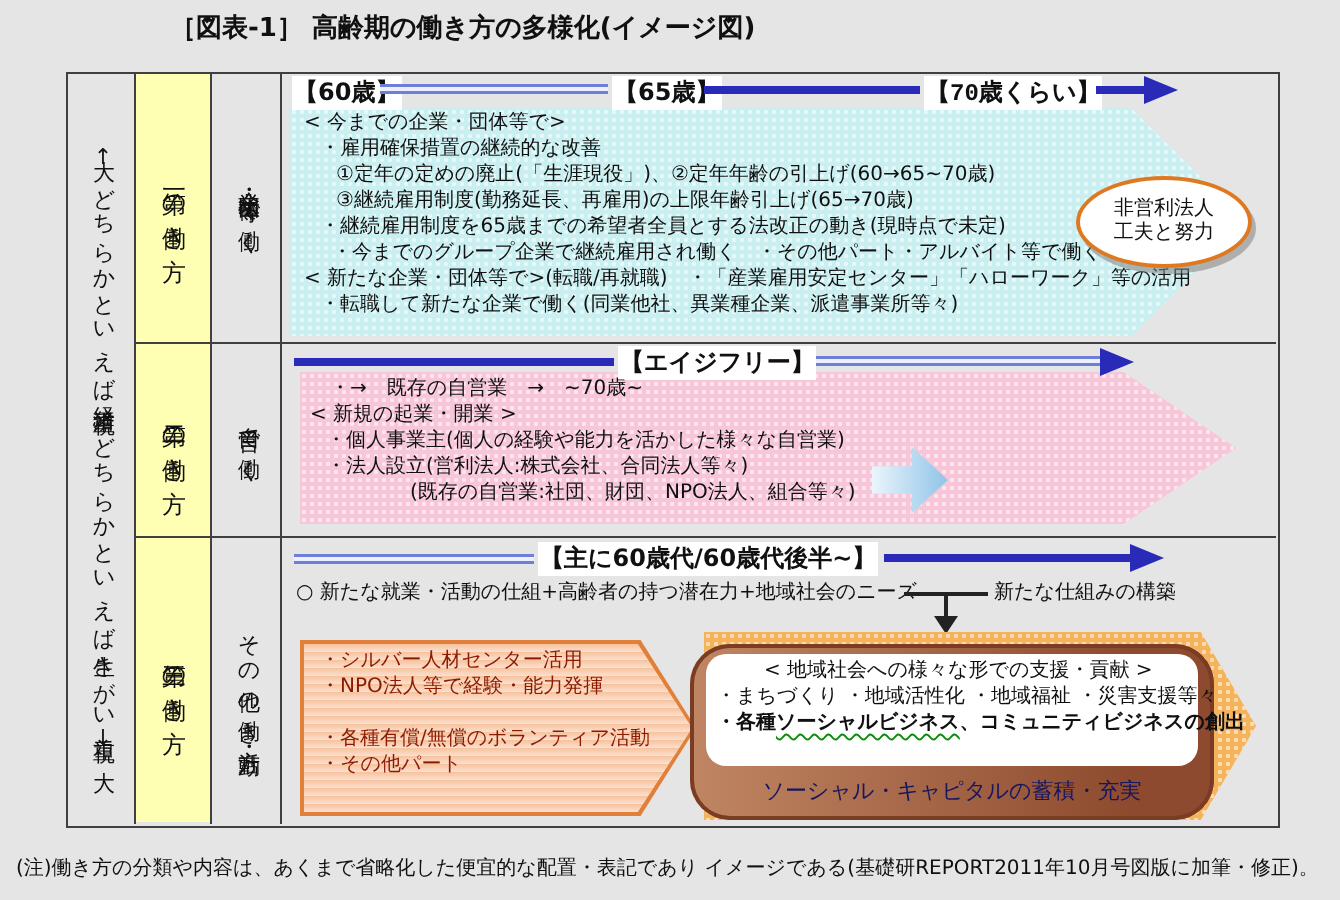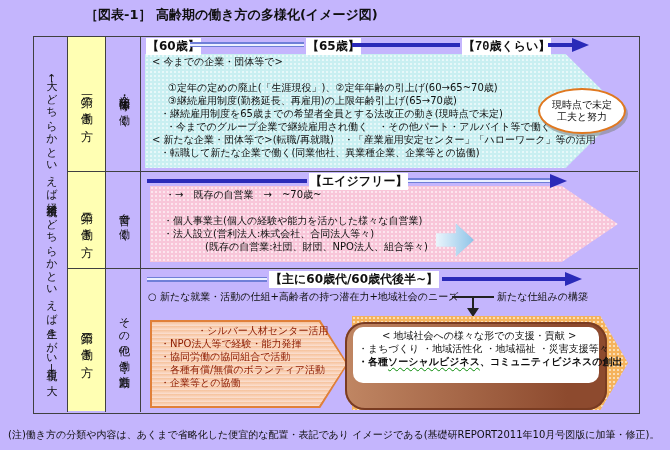--- a/index.html
+++ b/index.html
@@ -1,16 +1,16 @@
 <!DOCTYPE html>
 <html><head>
 <meta charset="utf-8">
 <style>
   html,body{margin:0;padding:0;background:#fff;}
-  .canvas{position:relative;width:670px;height:450px;background:#c4b5fd;
+  .canvas{position:relative;width:670px;height:450px;background:#e5e5e5;
           font-family:"DejaVu Sans",sans-serif;color:#101010;overflow:hidden;}
   .t{position:absolute;white-space:nowrap;font-size:10px;line-height:12px;color:#101010;}
   .bold{font-weight:bold;}
   .vtext{writing-mode:vertical-rl;text-orientation:upright;letter-spacing:1px;}
   .cell{position:absolute;display:flex;align-items:center;justify-content:center;}
   .divider{position:absolute;background:#404040;}
   .chev{position:absolute;}
   .dots{background-image:radial-gradient(rgba(255,255,255,.55) 1px, transparent 1.2px);background-size:4px 4px;}
   .aline{position:absolute;height:4px;background:#2a2ab8;}
   .aline-double{position:absolute;height:5px;
@@ -67,41 +67,43 @@
 
   <div class="alabel" style="left:146px;top:38px;">【60歳】</div>
   <div class="aline-double" style="left:190px;top:42px;width:114px;"></div>
   <div class="alabel" style="left:306px;top:38px;">【65歳】</div>
   <div class="aline" style="left:352px;top:43px;width:108px;"></div>
   <div class="alabel" style="left:462px;top:38px;font-family:Liberation Mono, monospace;">【70歳くらい】</div>
   <div class="aline" style="left:548px;top:43px;width:24px;"></div>
   <div class="ahead" style="left:572px;top:38px;"></div>
 
   <div class="t" style="left:152px;top:56px;">&lt; 今までの企業・団体等で&gt;</div>
+  <div class="t" style="left:160px;top:69px;">・雇用確保措置の継続的な改善</div>
   <div class="t" style="left:168px;top:82px;">①定年の定めの廃止(「生涯現役」)、②定年年齢の引上げ(60→65~70歳)</div>
   <div class="t" style="left:168px;top:95px;">③継続雇用制度(勤務延長、再雇用)の上限年齢引上げ(65→70歳)</div>
   <div class="t" style="left:160px;top:108px;text-align:center;">・継続雇用制度を65歳までの希望者全員とする法改正の動き(現時点で未定)</div>
   <div class="t" style="left:166px;top:121px;">・今までのグループ企業で継続雇用され働く　・その他パート・アルバイト等で働く</div>
   <div class="t" style="left:152px;top:134px;">&lt; 新たな企業・団体等で&gt;(転職/再就職)　・「産業雇用安定センター」「ハローワーク」等の活用</div>
-  <div class="t" style="left:160px;top:147px;">・転職して新たな企業で働く(同業他社、異業種企業、企業等との協働)</div>
+  <div class="t" style="left:160px;top:147px;">・転職して新たな企業で働く(同業他社、異業種企業、派遣事業所等々)</div>
 
   <div class="ellipse" style="left:538px;top:88px;width:84px;height:42px;">
-    <span style="font-size:10px;line-height:12px;">現時点で未定</span>
+    <span style="font-size:10px;line-height:12px;">非営利法人</span>
     <span style="font-size:10px;line-height:12px;">工夫と努力</span>
   </div>
 
   <div class="chev dots" style="left:150px;top:186px;width:468px;height:76px;background-color:#f8c6d9;
        clip-path:polygon(0 0,88% 0,100% 50%,88% 100%,0 100%);"></div>
 
   <div class="aline" style="left:147px;top:179px;width:160px;"></div>
   <div class="alabel" style="left:309px;top:173px;">【エイジフリー】</div>
   <div class="aline-double" style="left:408px;top:178px;width:142px;"></div>
   <div class="ahead" style="left:550px;top:174px;"></div>
 
   <div class="t" style="left:165px;top:189px;">・→　既存の自営業　→　~70歳~</div>
+  <div class="t" style="left:155px;top:202px;">&lt; 新規の起業・開業 &gt;</div>
   <div class="t" style="left:163px;top:215px;">・個人事業主(個人の経験や能力を活かした様々な自営業)</div>
   <div class="t" style="left:163px;top:228px;">・法人設立(営利法人:株式会社、合同法人等々)</div>
   <div class="t" style="left:205px;top:241px;">(既存の自営業:社団、財団、NPO法人、組合等々)</div>
 
   <div style="position:absolute;left:436px;top:221px;width:38px;height:38px;
        background:linear-gradient(90deg,#eaf5fc,#8fc4e8);
        clip-path:polygon(0 32%,52% 32%,52% 6%,100% 50%,52% 94%,52% 68%,0 68%);
        filter:drop-shadow(0 0 1px #1c3f9e) drop-shadow(0 0 1px #1c3f9e);"></div>
 
 
@@ -115,32 +117,32 @@
   <div class="divider" style="left:472px;top:296px;width:2px;height:12px;background:#222;"></div>
   <div style="position:absolute;left:467px;top:308px;width:0;height:0;border-left:6px solid transparent;
        border-right:6px solid transparent;border-top:9px solid #222;"></div>
   <div class="t" style="left:497px;top:291px;">新たな仕組みの構築</div>
 
   <div style="position:absolute;left:150px;top:320px;width:198px;height:88px;background:#e0803a;
        clip-path:polygon(0 0,86% 0,100% 50%,86% 100%,0 100%);"></div>
   <div class="dots" style="position:absolute;left:152px;top:322px;width:194px;height:84px;
        background-color:#f8cfae;background-image:linear-gradient(180deg,#f6c29b,#fbe0d2),radial-gradient(rgba(255,255,255,.55) 1px, transparent 1.2px);
        background-blend-mode:normal;clip-path:polygon(0 0,86% 0,100% 50%,86% 100%,0 100%);"></div>
-  <div class="t redtext" style="left:160px;top:325px;margin-left:37px;">・シルバー人材センター活用</div>
+  <div class="t redtext" style="left:160px;top:325px;">・シルバー人材センター活用</div>
   <div class="t redtext" style="left:160px;top:338px;">・NPO法人等で経験・能力発揮</div>
-  <div class="t redtext" style="left:160px;top:351px;">・協同労働の協同組合で活動</div>
   <div class="t redtext" style="left:160px;top:364px;">・各種有償/無償のボランティア活動</div>
-  <div class="t redtext" style="left:160px;top:377px;">・企業等との協働</div>
+  <div class="t redtext" style="left:160px;top:377px;">・その他パート</div>
 
   <div class="chev dots" style="left:352px;top:316px;width:276px;height:94px;background-color:#f5b35c;
        clip-path:polygon(0 0,90% 0,100% 50%,90% 100%,0 100%);"></div>
   <div style="position:absolute;left:345px;top:322px;width:262px;height:88px;border-radius:20px;
        background:linear-gradient(90deg,#c08663,#8d4a2e 85%);box-shadow:inset 0 0 0 2px #7a3c22;"></div>
   <div style="position:absolute;left:353px;top:327px;width:246px;height:56px;border-radius:10px;background:#ffffff;"></div>
   <div class="t" style="left:382px;top:330px;">&lt; 地域社会への様々な形での支援・貢献 &gt;</div>
   <div class="t" style="left:358px;top:343px;">・まちづくり ・地域活性化 ・地域福祉 ・災害支援等々</div>
   <div class="t" style="left:358px;top:356px;font-weight:bold;">
     <span>・各種</span><span class="wavy">ソーシャルビジネス</span><span>、コミュニティビジネスの創出</span>
   </div>
+  <div class="t" style="left:345px;top:390px;width:262px;text-align:center;font-size:11px;color:#16165e;">ソーシャル・キャピタルの蓄積・充実</div>
 
   <div class="t" style="left:8px;top:429px;font-size:10px;">(注)働き方の分類や内容は、あくまで省略化した便宜的な配置・表記であり イメージである(基礎研REPORT2011年10月号図版に加筆・修正)。</div>
 
 </div>
 
 </body></html>

